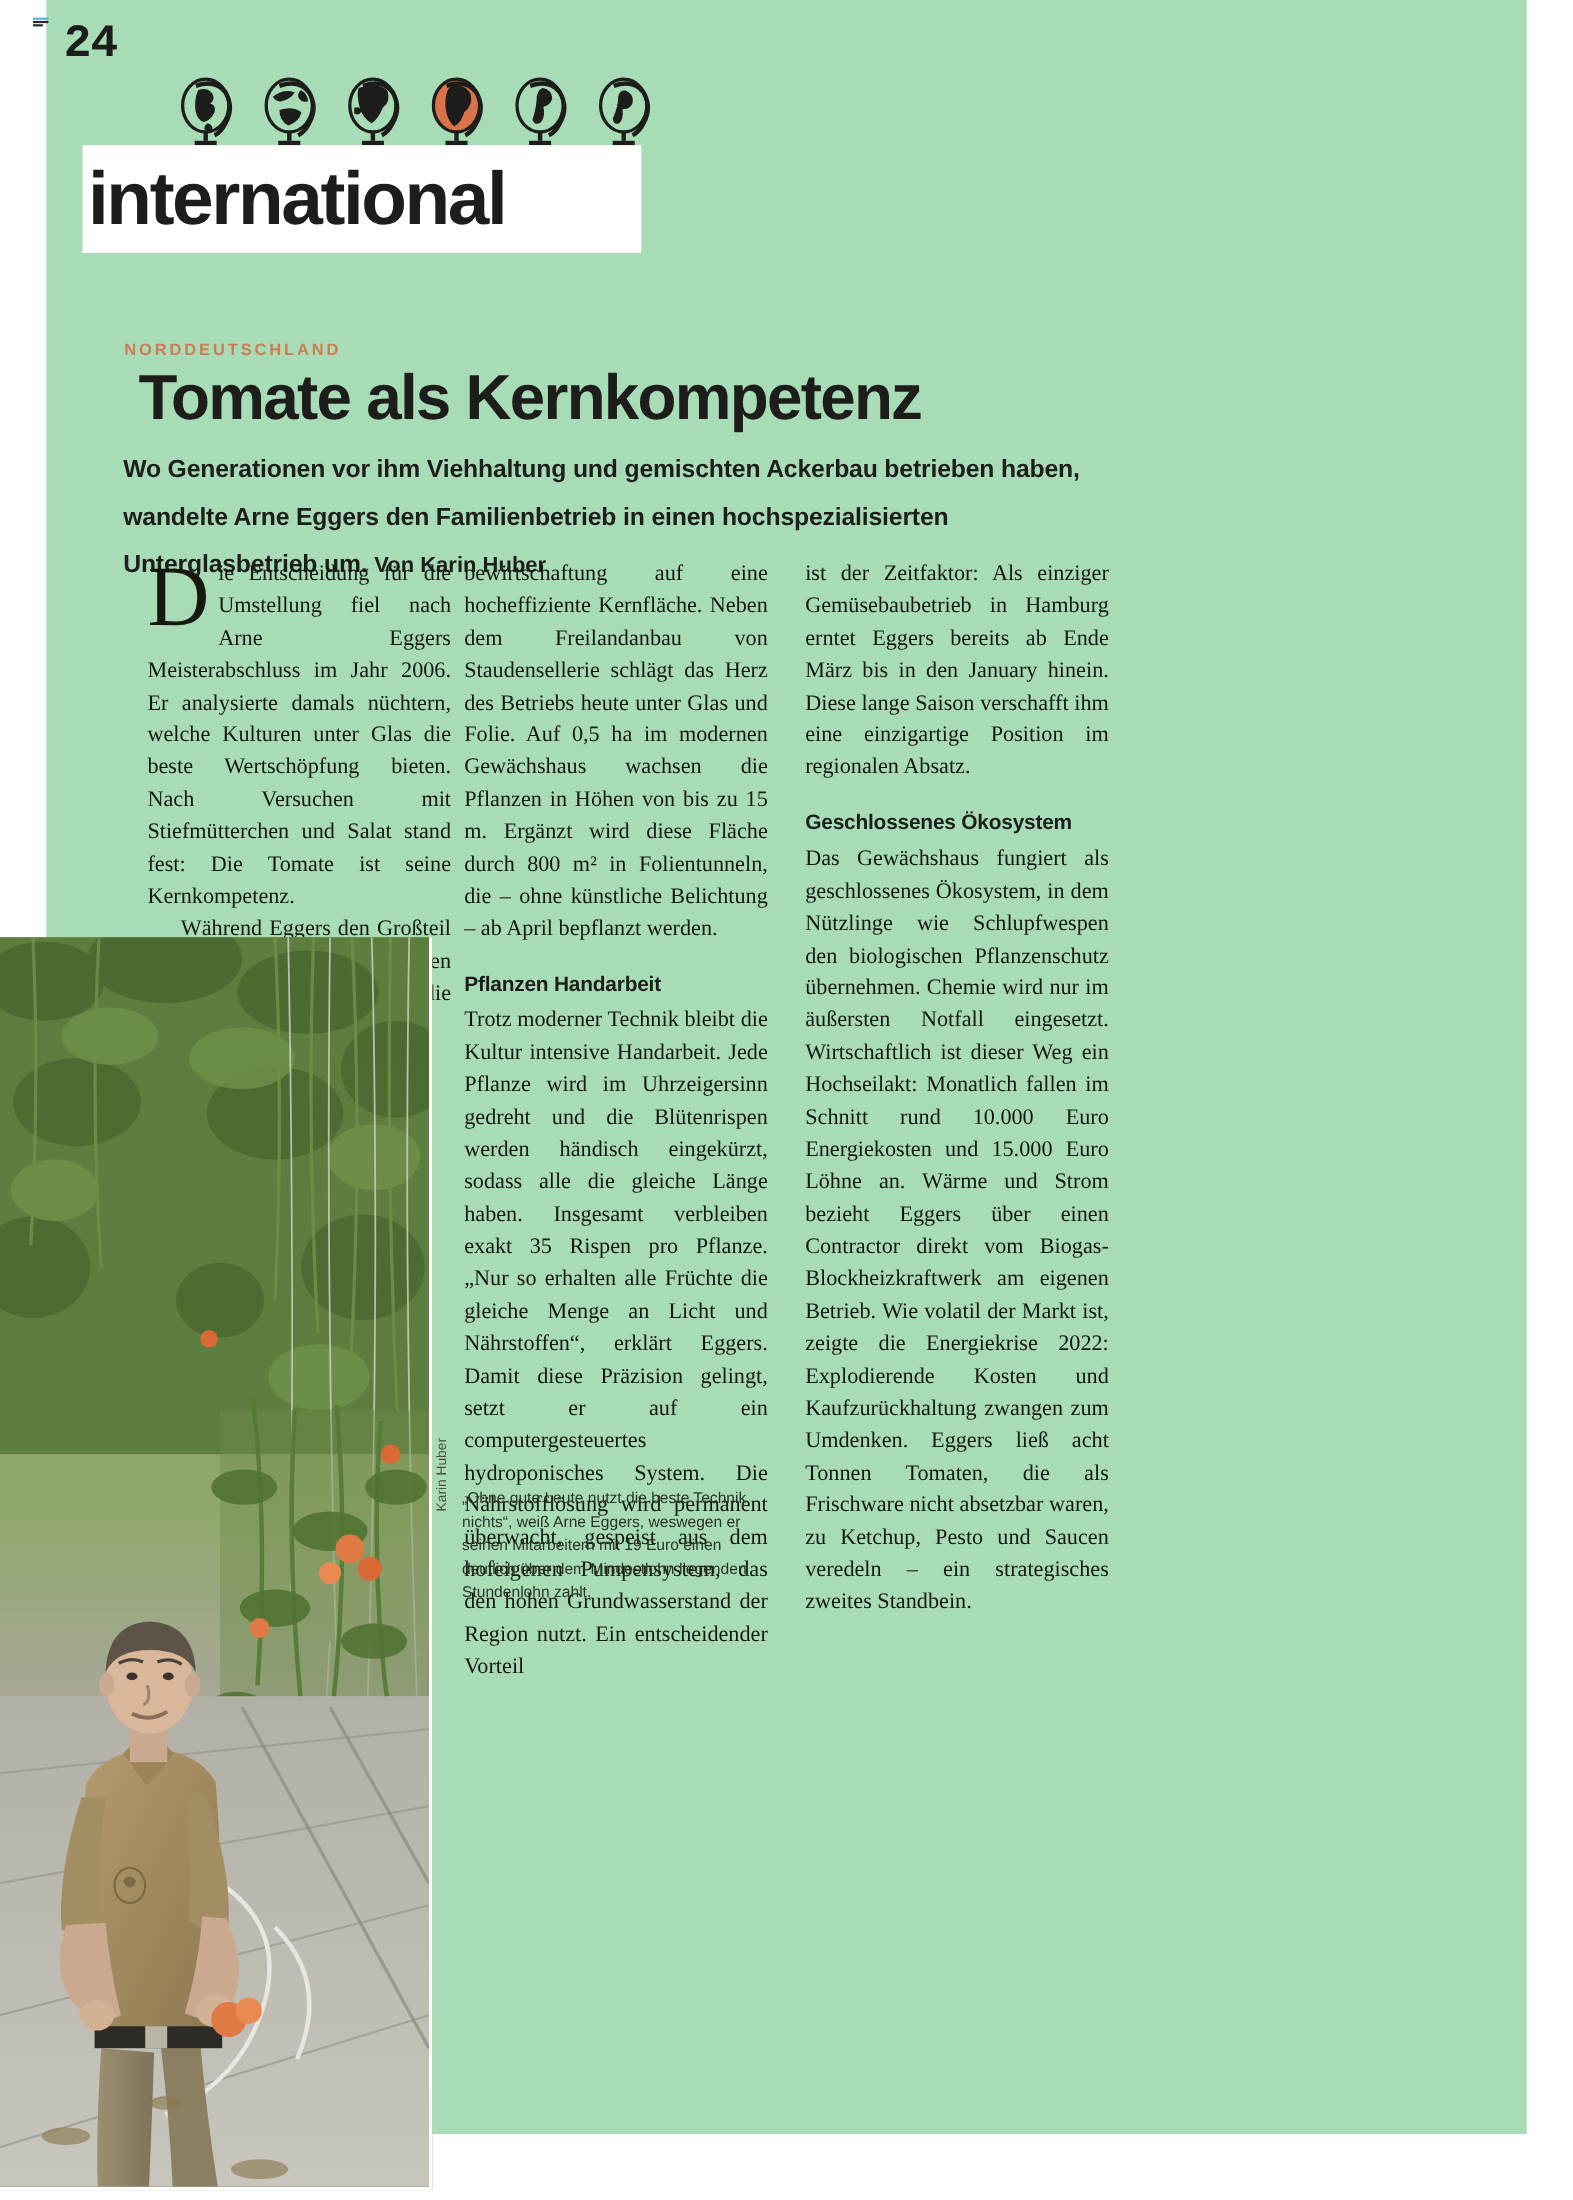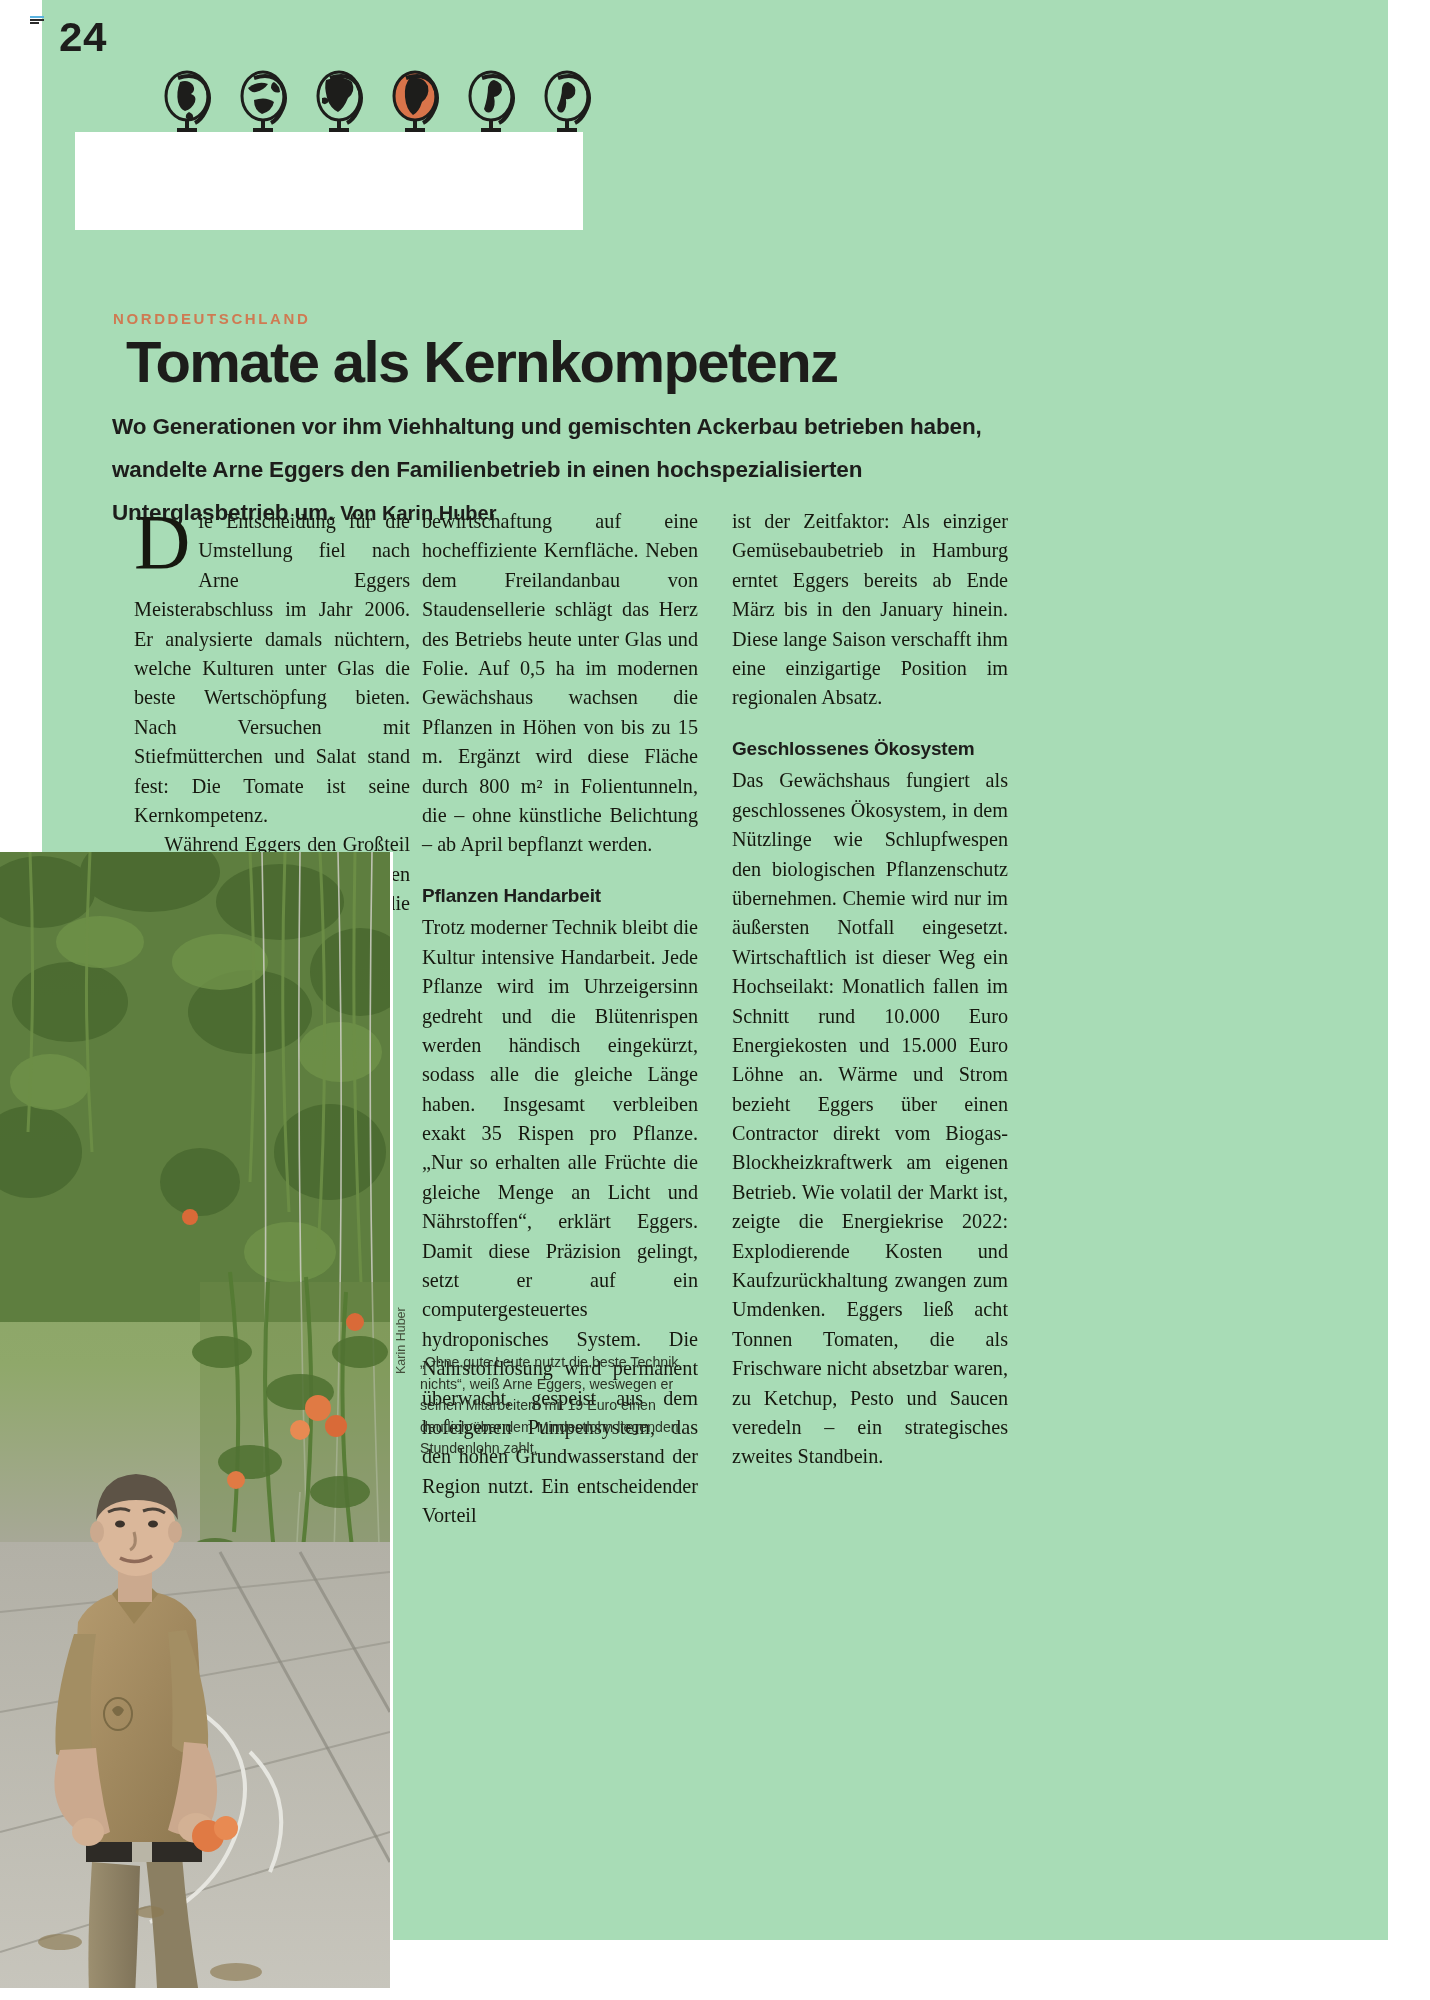--- a/index.html
+++ b/index.html
@@ -212,20 +212,21 @@
         <path d="M20 10 q18 -6 27 6 q8 14 0 28 q-4 8 -10 11" fill="none" stroke="#1d1d1b" stroke-width="4"></path>
         <path d="M30 14 q9 3 7 12 q-3 6 -9 5 q1 9 -3 13 q-5 2 -6 -4 q5 -11 5 -20 q1 -6 6 -6 z" fill="#1d1d1b"></path>
         <rect x="27" y="52" width="4" height="8" fill="#1d1d1b"></rect>
         <rect x="19" y="60" width="20" height="4" fill="#1d1d1b"></rect>
       </svg>
     </div>
 
   </div>
 
   <div class="banner"></div>
+  <div class="banner-text">international</div>
 
   <div class="kicker">NORDDEUTSCHLAND</div>
   <div class="headline">Tomate als Kernkompetenz</div>
 
   <div class="standfirst">
     <span>Wo Generationen vor ihm Viehhaltung und gemischten Ackerbau betrieben haben, wandelte Arne Eggers den Familienbetrieb in einen hochspezialisierten Unterglasbetrieb um.</span>
     <span class="byline">Von Karin Huber</span>
   </div>
 
   <div class="cols">

